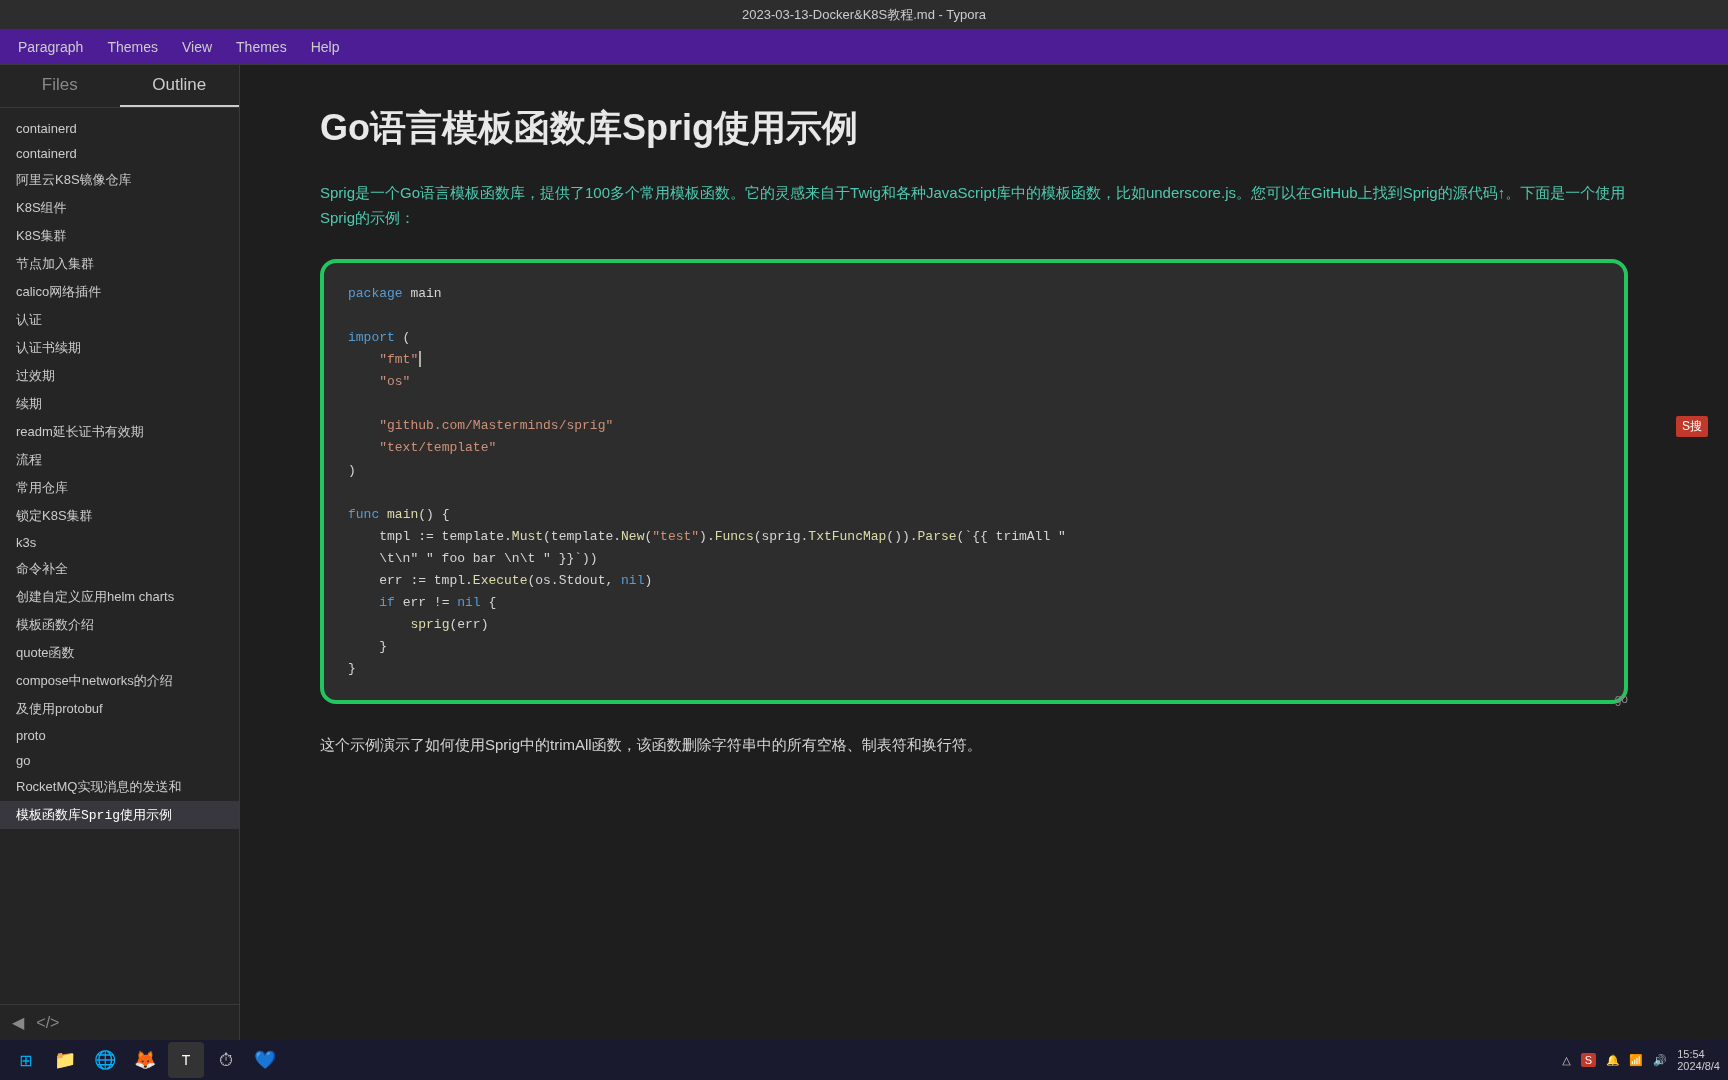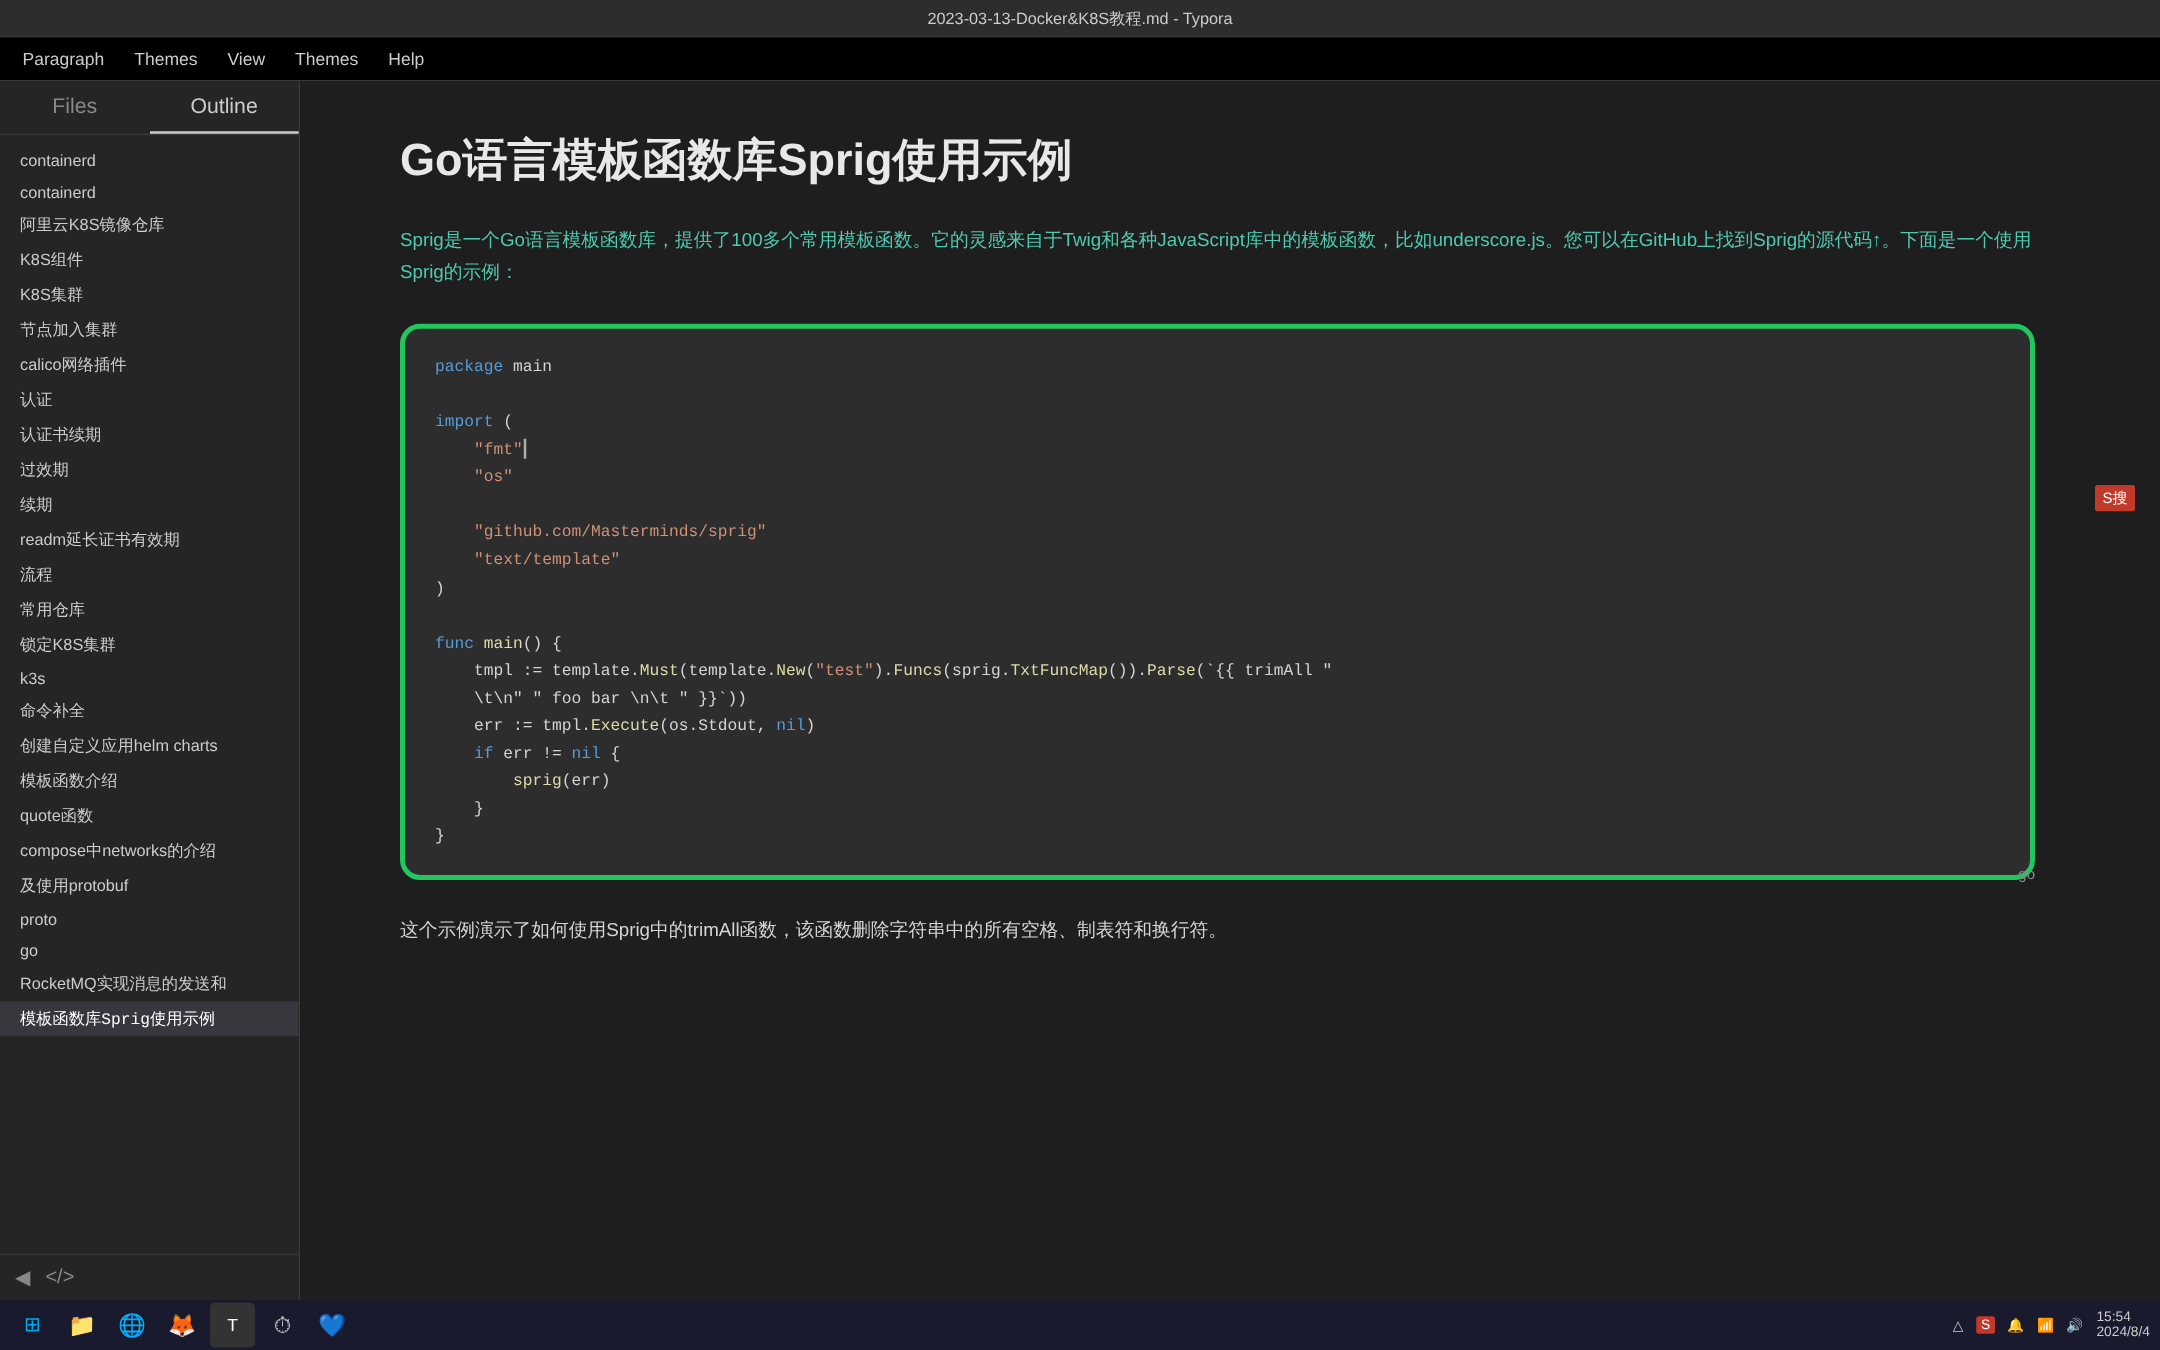--- a/index.html
+++ b/index.html
@@ -20,21 +20,21 @@
       display: flex;
       align-items: center;
       justify-content: center;
       font-size: 13px;
       color: #cccccc;
       border-bottom: 1px solid #3a3a3a;
     }
 
     
     .menu-bar {
-      background: #000000;
+      background: #4c1d95;
       height: 35px;
       display: flex;
       align-items: center;
       padding: 0 8px;
       gap: 4px;
       border-bottom: 1px solid #3a3a3a;
     }
     .menu-item {
       padding: 4px 10px;
       font-size: 14px;
@@ -219,21 +219,21 @@
       align-items: center;
       gap: 8px;
       font-size: 12px;
       color: #cccccc;
     }
 
     
     .watermark {
       position: fixed;
       right: 20px;
-      top: 388px;
+      top: 416px;
       background: #c1392b;
       color: white;
       font-size: 12px;
       padding: 2px 6px;
       border-radius: 2px;
       z-index: 150;
     }
 
     
     .lang-badge {

